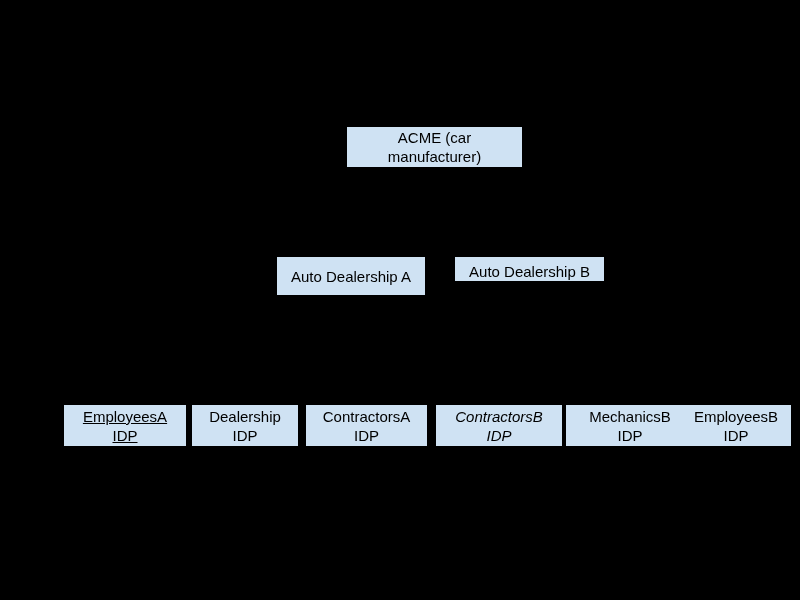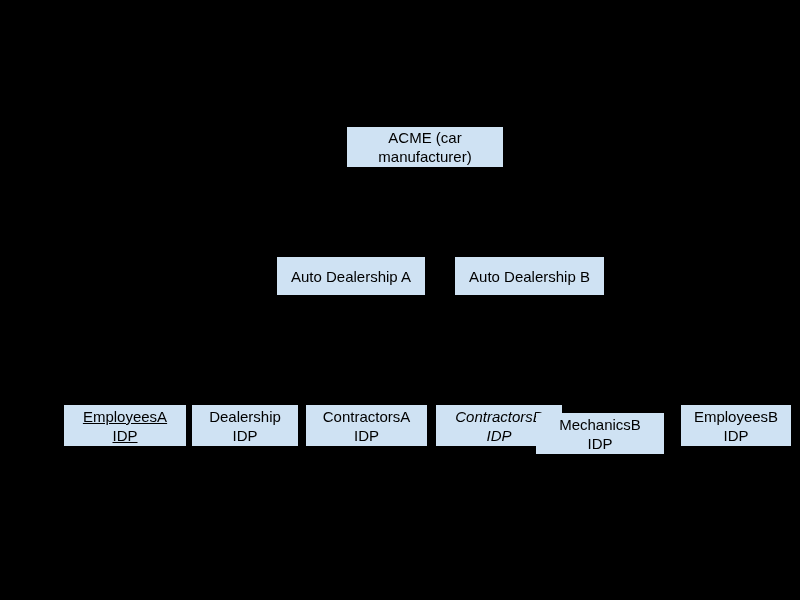--- a/index.html
+++ b/index.html
@@ -24,31 +24,31 @@
     display: flex;
     align-items: center;
     justify-content: center;
     text-align: center;
     font-size: 15px;
     line-height: 19px;
     white-space: pre-line;
     box-sizing: border-box;
   }
   
-  .node-root        { left: 347px; top: 127px; width: 156px; height: 40px; }
+  .node-root        { left: 347px; top: 127px; width: 175px; height: 40px; }
   
   .node-dealer-a    { left: 277px; top: 257px; width: 148px; height: 38px; }
-  .node-dealer-b    { left: 455px; top: 257px; width: 149px; height: 38px; }
+  .node-dealer-b    { left: 455px; top: 257px; width: 149px; height: 24px; align-items: flex-end; }
   
   .node-idp         { top: 405px; height: 41px; }
   .node-employees-a   { left: 64px;  width: 122px; text-decoration: underline; }
   .node-mechanics-a   { left: 192px; width: 106px; }
   .node-contractors-a { left: 306px; width: 121px; text-align: center; }
   .node-contractors-b { left: 436px; width: 126px; font-style: italic; }
-  .node-mechanics-b   { left: 536px; width: 128px; margin-top: 8px; }
+  .node-mechanics-b   { left: 566px; width: 128px; }
   .node-employees-b   { left: 681px; width: 110px; }
 </style>
 </head>
 <body>
 
 <div class="canvas">
 
   <div class="node node-root">
     <span>ACME (car
 manufacturer)</span>

